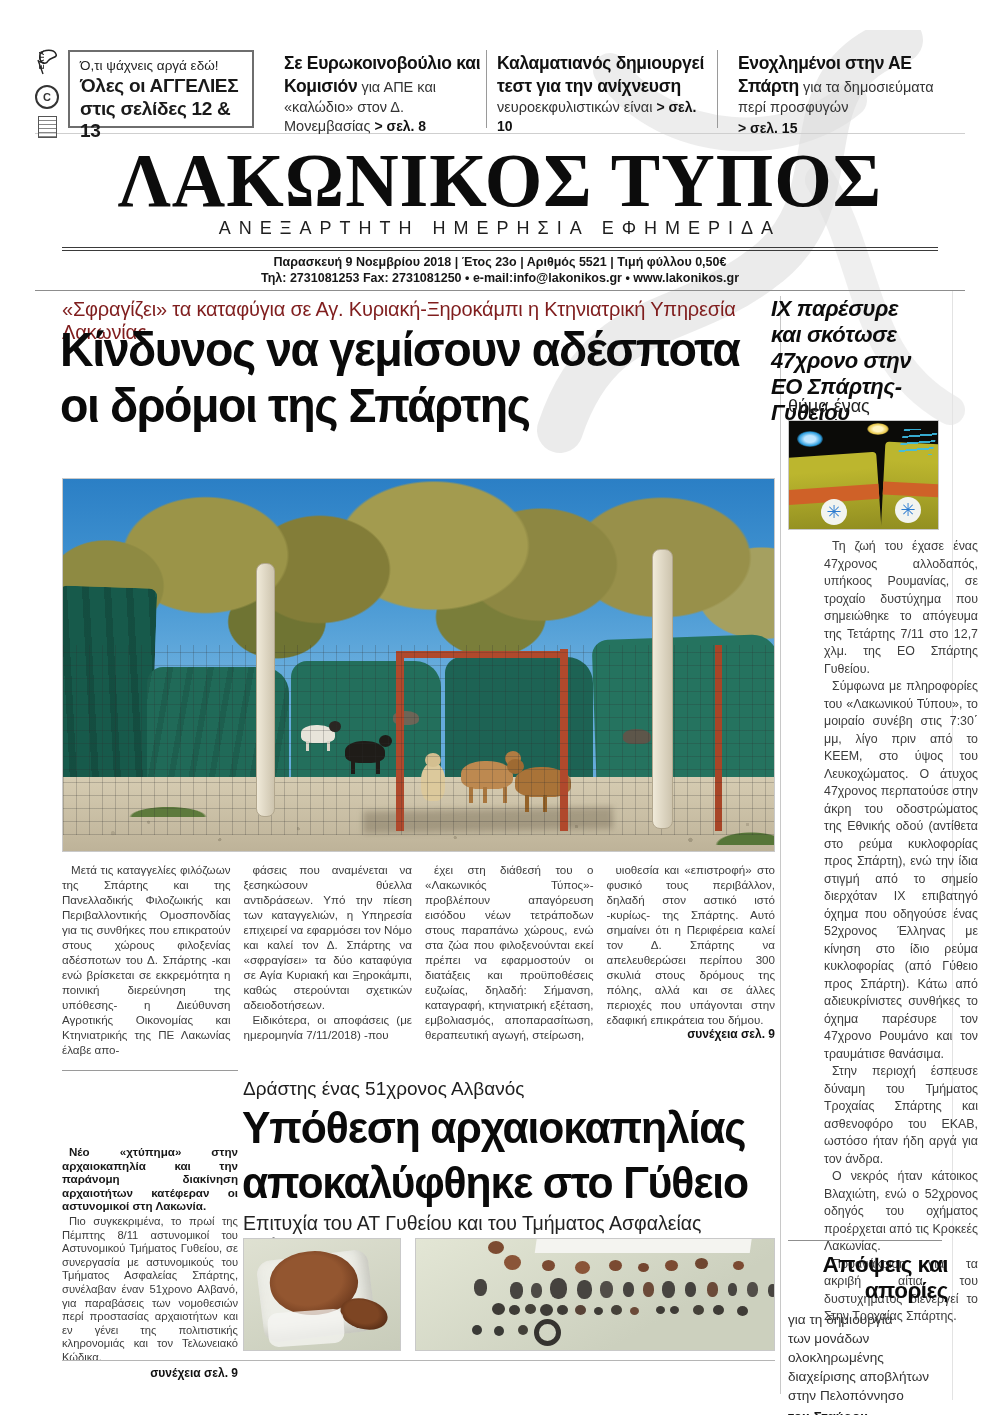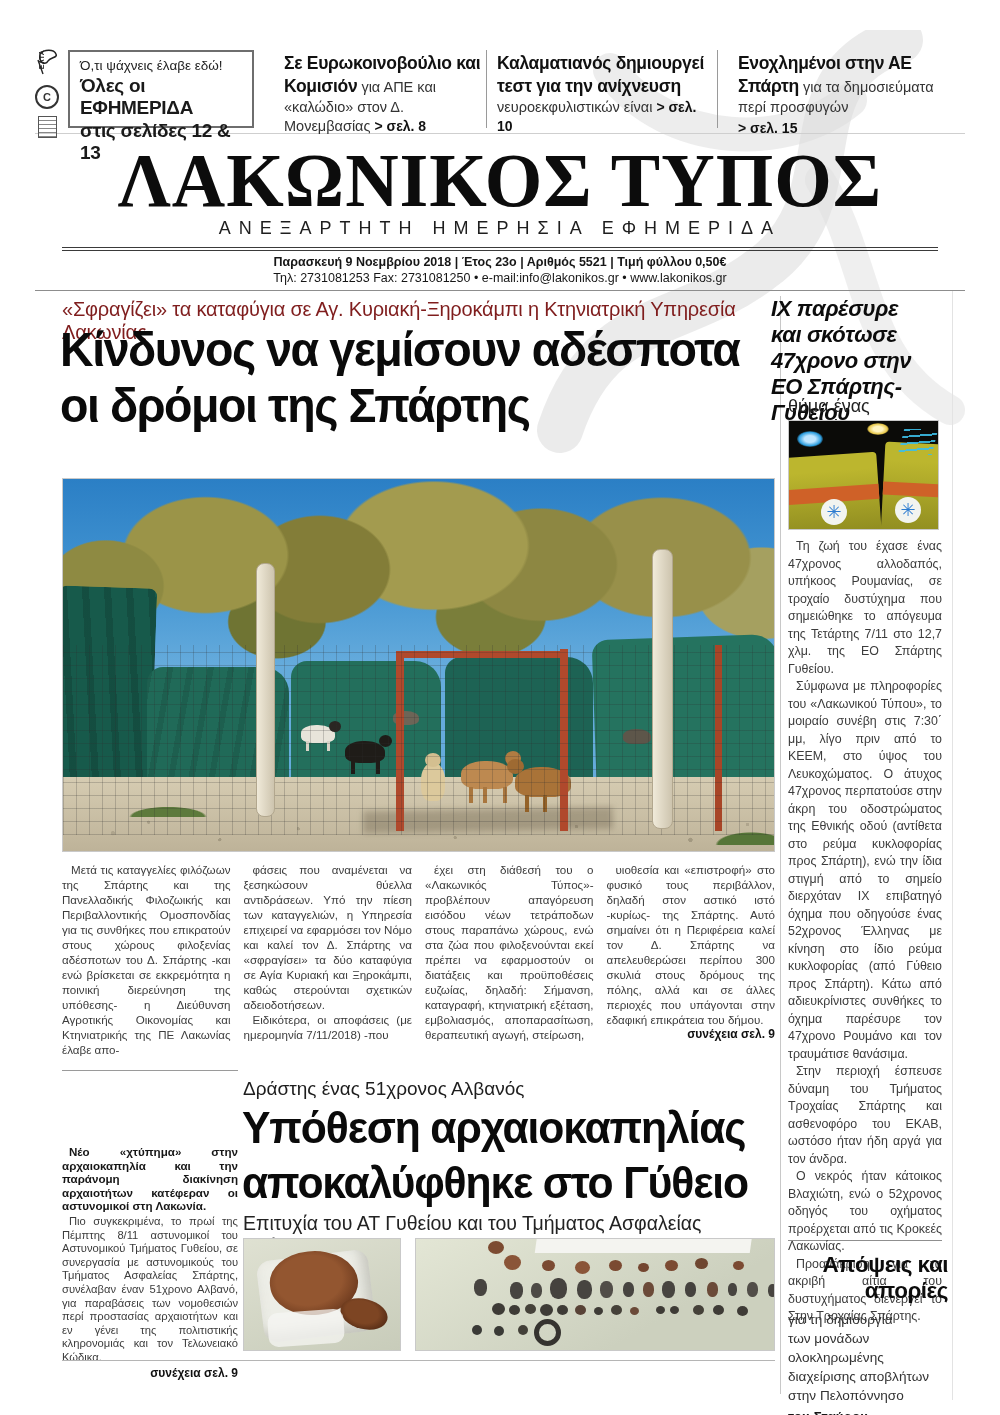--- a/index.html
+++ b/index.html
@@ -30,21 +30,21 @@
   .vdiv{top:50px;width:1px;height:78px;background:#9a9a9a;}
   .toprule{left:35px;top:133px;width:930px;height:1px;background:#cfcfcf;}
 
   
   .mast-title{left:0;top:138px;width:1000px;text-align:center;
       font-family:"Liberation Serif",serif;font-weight:700;font-size:74px;letter-spacing:1px;
       color:#0c0c0c;transform:scaleY(1.04);}
   .mast-sub{left:0;top:218px;width:1000px;text-align:center;font-size:18px;letter-spacing:8px;color:#1e1e1e;}
   .mast-dblrule{left:62px;top:247px;width:876px;height:4px;border-top:1px solid #3a3a3a;border-bottom:1px solid #3a3a3a;box-sizing:border-box;}
   .mast-date{left:0;top:255px;width:1000px;text-align:center;font-size:12.5px;font-weight:700;color:#161616;}
-  .mast-contact{left:0;top:271px;width:1000px;text-align:center;font-size:12.5px;font-weight:400;color:#161616;}
+  .mast-contact{left:0;top:271px;width:1000px;text-align:center;font-size:12.5px;font-weight:700;color:#161616;}
   .mast-rule2{left:35px;top:290px;width:930px;height:1px;background:#8d8d8d;}
 
   
   .watermark{left:430px;top:30px;width:570px;height:430px;z-index:0;pointer-events:none;}
 
   
   .lead-kicker{left:62px;top:298px;width:713px;font-size:20px;font-weight:400;letter-spacing:-.2px;color:#7f1d1d;}
   .lead-headline{left:60px;top:322px;width:720px;font-size:48px;font-weight:800;letter-spacing:-1.5px;
       line-height:1.17;color:#0a0a0a;transform:scaleX(.97);transform-origin:left top;}
   .lead-sub{left:62px;top:440px;width:713px;font-size:21px;font-weight:700;letter-spacing:-.2px;color:#111;}
@@ -162,21 +162,21 @@
   .st-r{left:94px;top:62px;width:60px;height:13px;transform:rotate(3deg);}
   .sol{position:absolute;width:26px;height:26px;border-radius:50%;background:#f2f4f0;display:flex;align-items:center;justify-content:center;
       color:#2b7bd0;font-size:18px;line-height:1;}
   .sol-l{left:32px;top:78px;} .sol-r{left:106px;top:76px;}
   .flare-b{position:absolute;left:8px;top:10px;width:26px;height:16px;border-radius:50%;
       background:radial-gradient(#bfe6ff 0 30%,#2e9fe0 60%,transparent 75%);}
   .flare-y{position:absolute;left:78px;top:2px;width:22px;height:12px;border-radius:50%;
       background:radial-gradient(#fff4c0 0 30%,#e8c84a 60%,transparent 75%);}
   .scribble{position:absolute;left:112px;top:8px;width:34px;height:26px;background:
       repeating-linear-gradient(175deg,rgba(60,190,230,.9) 0 2px,transparent 2px 7px);transform:skewX(-14deg);}
-  .rcol-body{left:788px;top:538px;width:154px;font-size:12.4px;line-height:17.5px;text-align:justify;color:#3c3c3c;}
+  .rcol-body{left:824px;top:538px;width:154px;font-size:12.4px;line-height:17.5px;text-align:justify;color:#3c3c3c;}
   .rcol-body p{margin:0;text-indent:8px;}
   .rcol-rule{left:788px;top:1240px;width:154px;height:1px;background:#8f8f8f;}
   .opinion{left:788px;top:1252px;width:160px;}
   .op-title{font-size:22.5px;font-weight:800;letter-spacing:-.5px;color:#0c0c0c;margin-bottom:6px;text-align:right;}
   .op-line{font-size:13.6px;line-height:19px;color:#333;}
   .op-author{font-size:13.6px;line-height:19px;font-weight:700;color:#161616;margin-top:2px;}
 </style>
 </head>
 <body>
 
@@ -196,22 +196,22 @@
         </svg>
       <span class="elta-label">ΕΛΤΑ</span>
     </div>
     <div class="circ-icon">
         <span>C</span>
       </div>
     <div class="stamp-icon"></div>
   </div>
 
   <div class="abs ads-box z2">
-    <div class="ads-l1">Ό,τι ψάχνεις έλαβε εδώ!</div>
-    <div class="ads-l2">Όλες οι ΕΦΗΜΕΡΙΔΑ</div>
+    <div class="ads-l1">Ό,τι ψάχνεις αργά εδώ!</div>
+    <div class="ads-l2">Όλες οι ΑΓΓΕΛΙΕΣ</div>
     <div class="ads-l3">στις σελίδες 12 &amp; 13</div>
   </div>
 
   <div class="abs teaser z2" style="left:270px;width:202px;margin-left:14px;">
     <span class="tb">Σε Ευρωκοινοβούλιο και Κομισιόν</span><span class="tr"> για ΑΠΕ και «καλώδιο» στον Δ. Μονεμβασίας </span><span class="tp">&gt; σελ. 8</span>
   </div>
   <div class="abs vdiv" style="left:486px;"></div>
   <div class="abs teaser z2" style="left:497px;width:208px;">
     <span class="tb">Καλαματιανός δημιουργεί τεστ για την ανίχνευση</span><span class="tr"> νευροεκφυλιστικών είναι </span><span class="tp">&gt; σελ. 10</span>
   </div>

